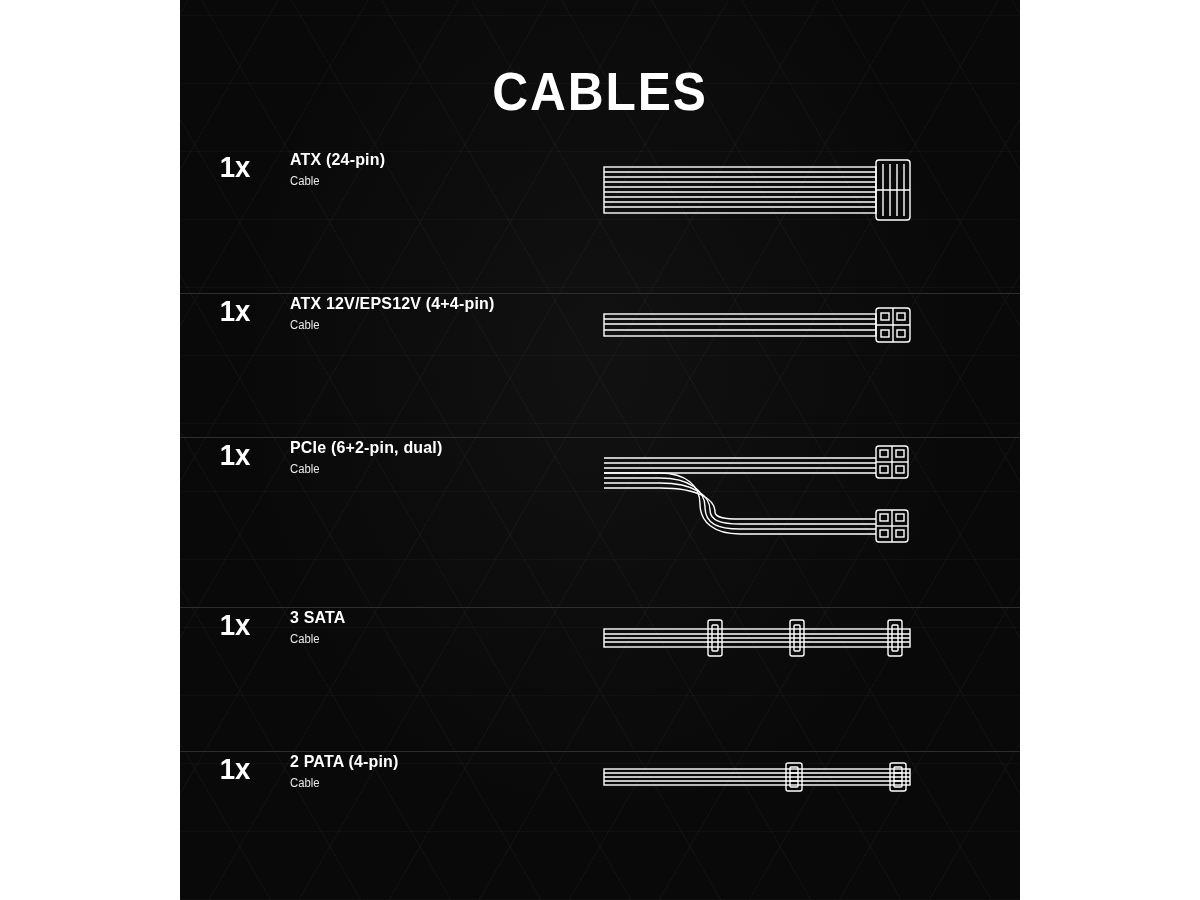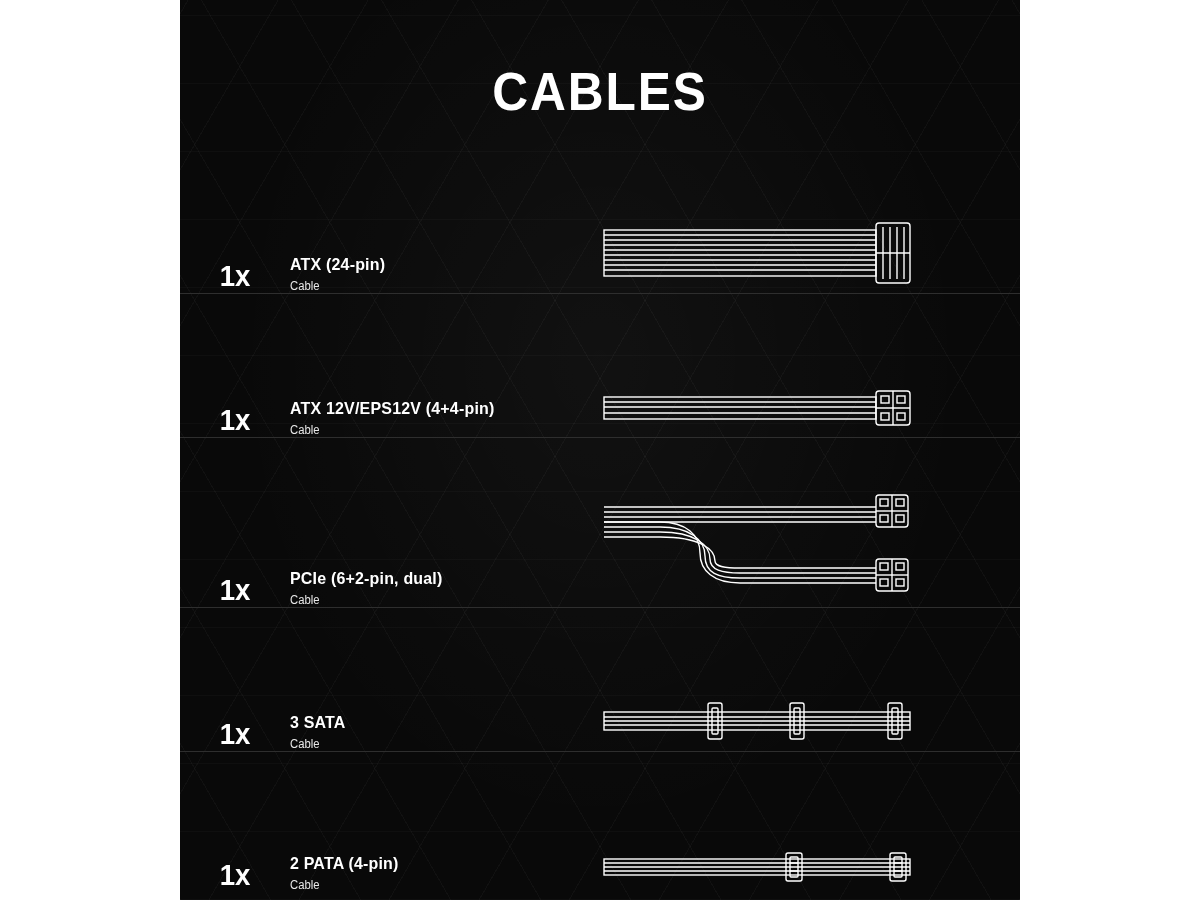--- a/index.html
+++ b/index.html
@@ -59,21 +59,21 @@
   }
   .list {
     position: absolute;
     top: 150px;
     left: 0;
     width: 840px;
   }
   .row {
     position: relative;
     display: flex;
-    align-items: flex-end;
+    align-items: flex-start;
     border-bottom: 1px solid #2e2e2e;
     box-sizing: border-box;
   }
   .row:last-child { border-bottom: none; }
   .row-atx   { height: 144px; }
   .row-eps   { height: 144px; }
   .row-pcie  { height: 170px; }
   .row-sata  { height: 144px; }
   .row-pata  { height: 140px; }
 

